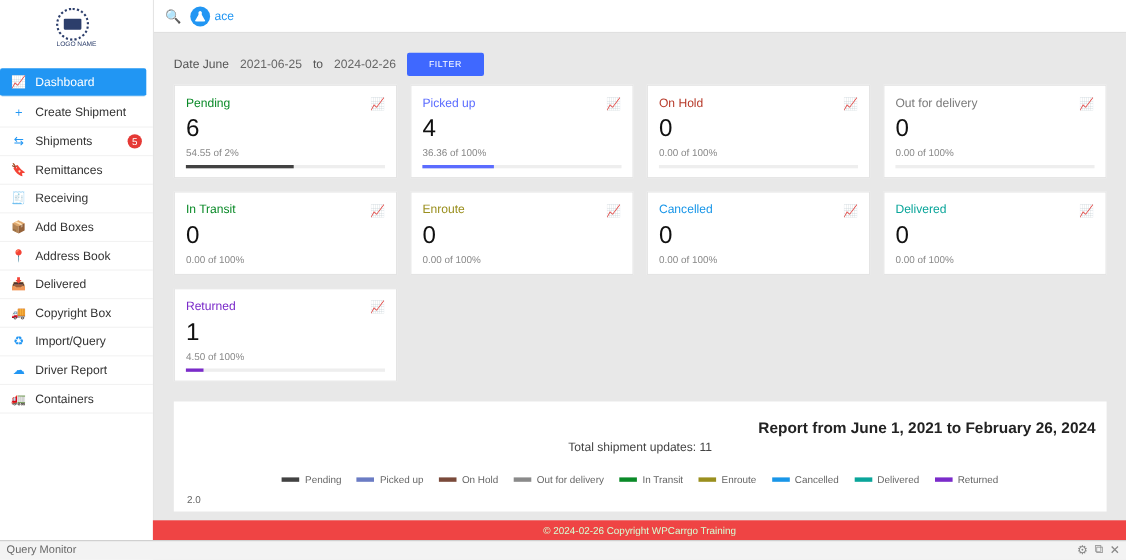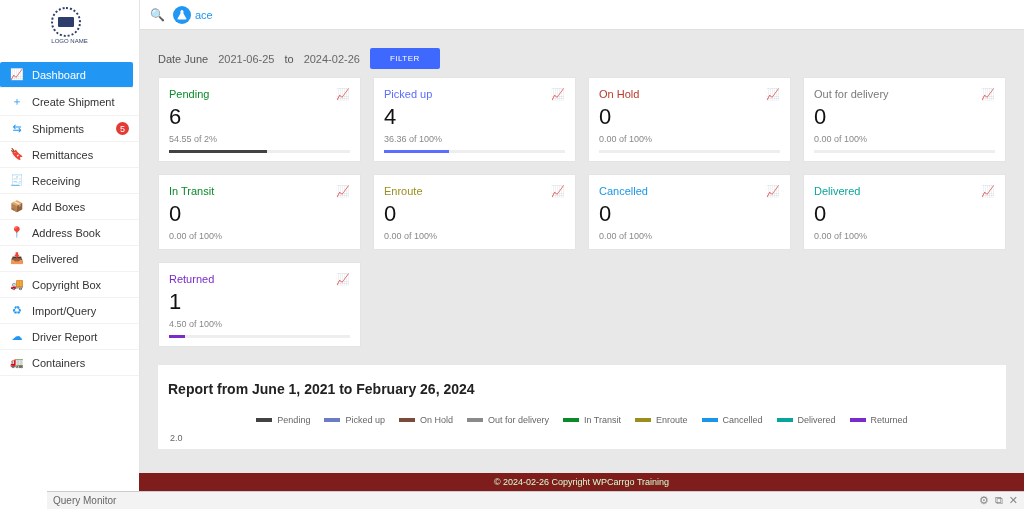--- a/index.html
+++ b/index.html
@@ -31,28 +31,28 @@
 .cards2 { margin-top:12px; }
 .cards3 { display:grid; grid-template-columns: repeat(4, 1fr); gap:12px; margin-top:12px;}
 .card { background:#fff; border:1px solid #e4e4e4; padding:10px 10px 8px 10px; position:relative;}
 .card-title { font-size:11px; font-weight:400; margin-bottom:6px; }
 .card-value { font-size:22px; color:#111; font-weight:300; line-height:1; margin-bottom:6px;}
 .card-sub { font-size:9px; color:#888; }
 .card-chart { position:absolute; top:10px; right:10px; color:#1b5e20; font-size:11px;}
 .bar { height:3px; background:#eee; margin-top:6px; position:relative;}
 .bar::after { content:""; position:absolute; left:0; top:0; height:100%; background: var(--bc,#3f3f3f); width: var(--bw,0%);}
 .report { background:#fff; margin-top:18px; padding:16px 10px 24px 10px; position:relative;}
-.report h3 { font-size:14px; font-weight:600; text-align:left; color:#222;}
+.report h3 { font-size:14px; font-weight:600; text-align:right; color:#222;}
 .report .sub { font-size:11px; color:#444; text-align:center; margin-top:4px;}
 .legend { display:flex; gap:14px; justify-content:center; margin-top:18px; flex-wrap:wrap;}
 .legend span { display:flex; align-items:center; gap:5px; font-size:9px; color:#666;}
 .swatch { width:16px; height:4px; display:inline-block;}
 .yaxis { position:absolute; left:12px; bottom:6px; font-size:9px; color:#666;}
-.footer { position:absolute; left:139px; right:0; bottom:18px; height:18px; background:#7f1d1d; color:#d4ffd4; font-size:9px; display:flex; align-items:center; justify-content:center;}
-.querybar { position:absolute; left:0; right:0; bottom:0; height:18px; background:#f3f3f3; border-top:1px solid #ccc; display:flex; align-items:center; font-size:10px; color:#666; padding:0 6px;margin-left:47px;}
+.footer { position:absolute; left:139px; right:0; bottom:18px; height:18px; background:#ef4444; color:#d4ffd4; font-size:9px; display:flex; align-items:center; justify-content:center;}
+.querybar { position:absolute; left:0; right:0; bottom:0; height:18px; background:#f3f3f3; border-top:1px solid #ccc; display:flex; align-items:center; font-size:10px; color:#666; padding:0 6px;}
 .querybar .rside { margin-left:auto; display:flex; gap:6px; font-size:11px; color:#888;}
 .c-pending{color:#0a8a28;} .c-picked{color:#5b6cff;} .c-hold{color:#b73b2b;} .c-out{color:#7a7a7a;}
 .c-transit{color:#0a8a28;} .c-enroute{color:#9a8f1e;} .c-canc{color:#1996e8;} .c-deliv{color:#0aa59a;} .c-return{color:#7b2bca;}
 </style>
 </head>
 <body>
 
 <div class="sidebar">
   <div class="logo">
     <div style="text-align:center">
@@ -193,20 +193,21 @@
       <div class="card-title c-return">Returned</div>
       <span class="card-chart" style="color:#7b2bca">📈</span>
       <div class="card-value">1</div>
       <div class="card-sub">4.50 of 100%</div>
       <div class="bar" style="--bw:9%;--bc:#7b2bca"></div>
     </div>
   </div>
 
   <div class="report">
     <h3>Report from June 1, 2021 to February 26, 2024</h3>
+    <div class="sub">Total shipment updates: 11</div>
     <div class="legend">
         <span>
           <i class="swatch" style="background: rgb(66, 66, 66);"></i>
           <b style="font-weight: 400;">Pending</b>
         </span>
         <span>
           <i class="swatch" style="background: rgb(107, 124, 196);"></i>
           <b style="font-weight: 400;">Picked up</b>
         </span>
         <span>

